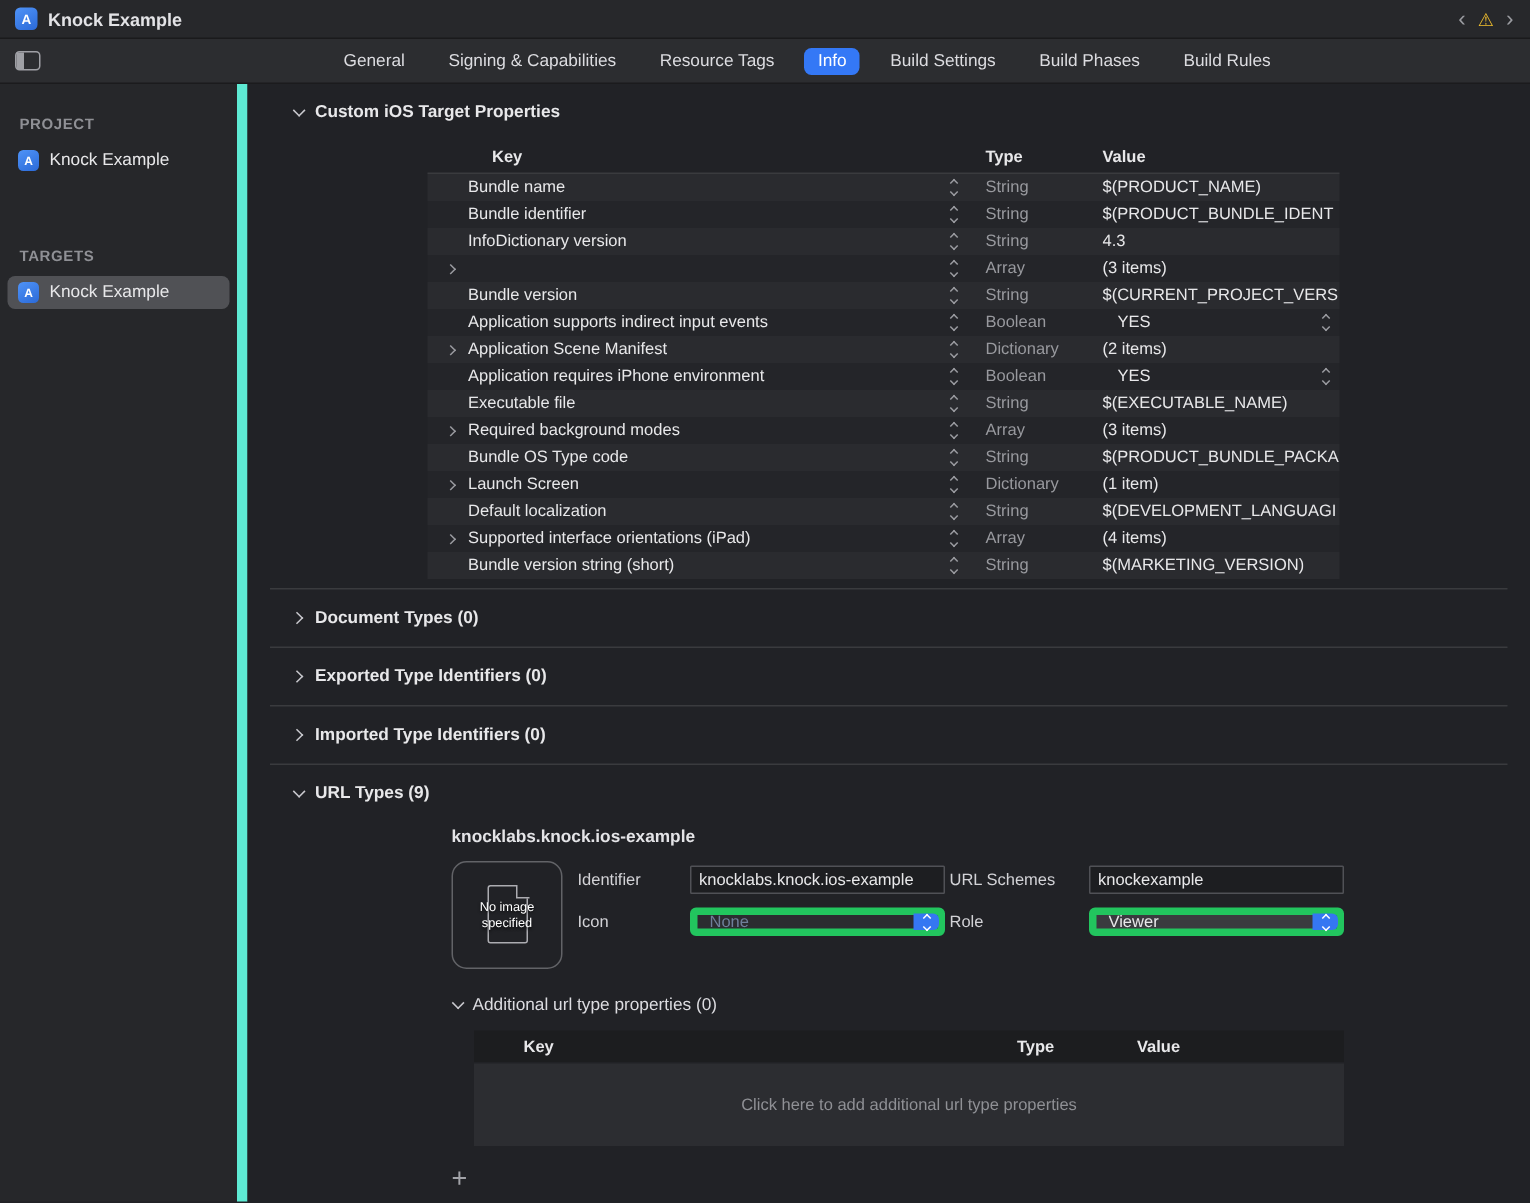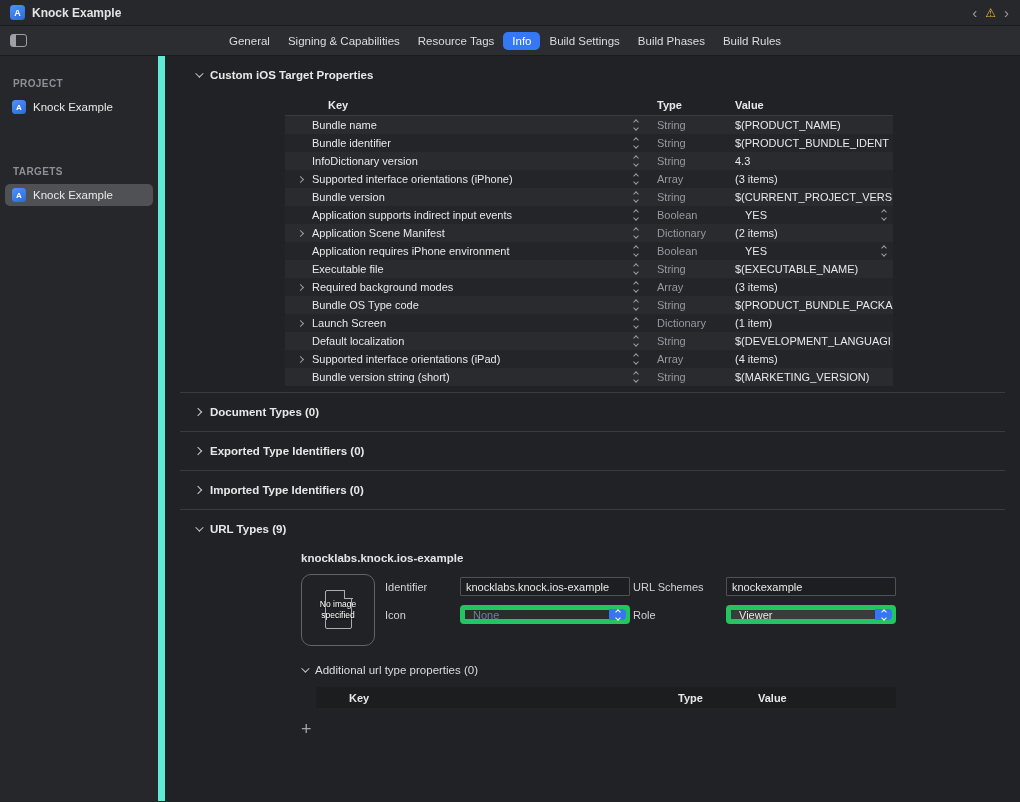--- a/index.html
+++ b/index.html
@@ -13,21 +13,21 @@
   .tb-title{font-size:12px;color:#e3e3e6;font-weight:600}
   .tb-right{display:flex;align-items:center;gap:7px}
   .navchev{color:#9b9ca1;font-size:15px;line-height:1;padding:0 1px}
   .warn{color:#f3c02e;font-size:12px;line-height:1}
 
   
   .toolbar{height:30px;background:#2c2d30;border-bottom:1px solid #1b1b1d;display:flex;align-items:center}
   .tb-sidebar-zone{width:165px;flex:0 0 165px;display:flex;align-items:center;padding-left:10px}
   .sidebar-toggle{width:17px;height:13px;border:1.5px solid #9fa0a5;border-radius:3px;position:relative;display:inline-block}
   .sidebar-toggle::before{content:"";position:absolute;left:0;top:0;bottom:0;width:5px;background:#9fa0a5}
-  .tabs{display:flex;gap:0;margin-left:55px;}
+  .tabs{display:flex;gap:11px;margin-left:55px;}
   .tab{padding:3px 9px;border-radius:5px;color:#dcdce0;font-size:11.5px;white-space:nowrap}
   .tab.active{background:#3478f6;color:#fff}
 
   
   .main{display:flex;height:745px}
   .sidebar{width:165px;flex:0 0 165px;background:#26272a;border-right:7px solid #5eead4;padding-top:14px}
   .sb-heading{color:#8f9095;font-size:10px;font-weight:700;letter-spacing:.4px;padding:0 13px;margin:8px 0 7px}
   .sb-heading.targets{margin-top:48px}
   .sb-item{display:flex;align-items:center;gap:7px;height:22px;margin:0 5px;padding:0 7px;border-radius:5px;color:#e8e8ea;font-size:11.5px;white-space:nowrap}
   .sb-item.selected{background:#505155}
@@ -191,21 +191,20 @@
                 </span>
               </div>
               <div class="cell type">String</div>
               <div class="cell value">
                 <span class="vtext">4.3</span>
               </div>
             </div>
             <div class="prow alt">
               <div class="cell key">
                 <span class="rowchev"></span>
-                <span class="ktext">Supported interface orientations (iPhone)</span>
                 <span class="stepper">
                   <i class="up"></i>
                   <i class="dn"></i>
                 </span>
               </div>
               <div class="cell type">Array</div>
               <div class="cell value">
                 <span class="vtext">(3 items)</span>
               </div>
             </div>
@@ -435,20 +434,23 @@
           <span class="chev down"></span>
           <span>Additional url type properties (0)</span>
         </div>
 
         <div class="addl-table">
           <div class="addl-head">
             <span class="ah-key">Key</span>
             <span>Type</span>
             <span>Value</span>
           </div>
+          <div class="addl-body">
+            <span>Click here to add additional url type properties</span>
+          </div>
         </div>
 
         <div class="plus">+</div>
       </div>
 
     </section>
   </div>
 </div>
 
 </body></html>

